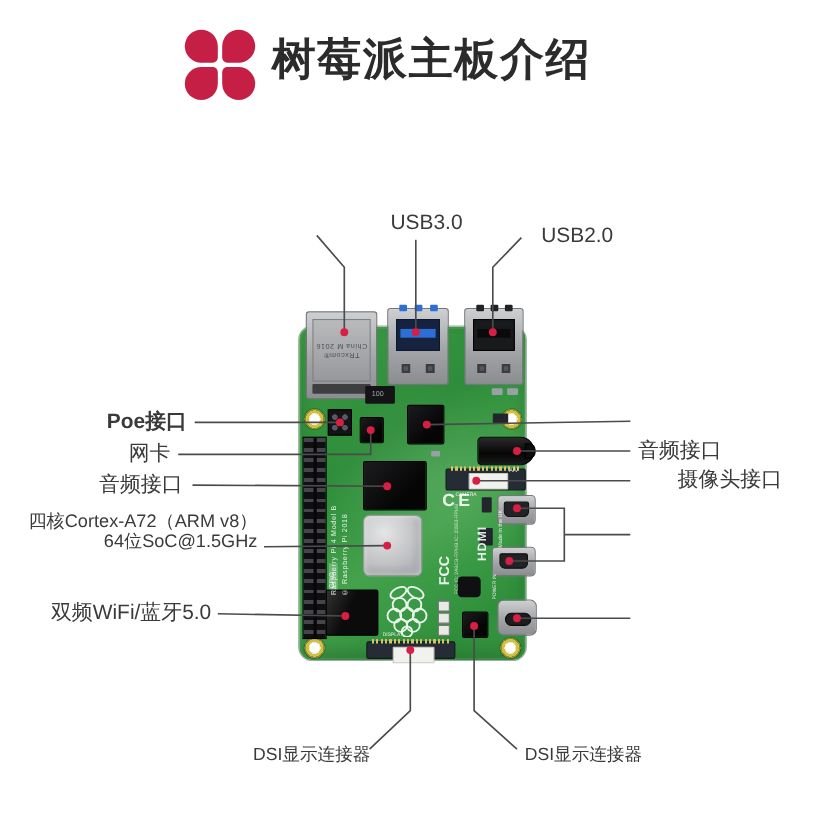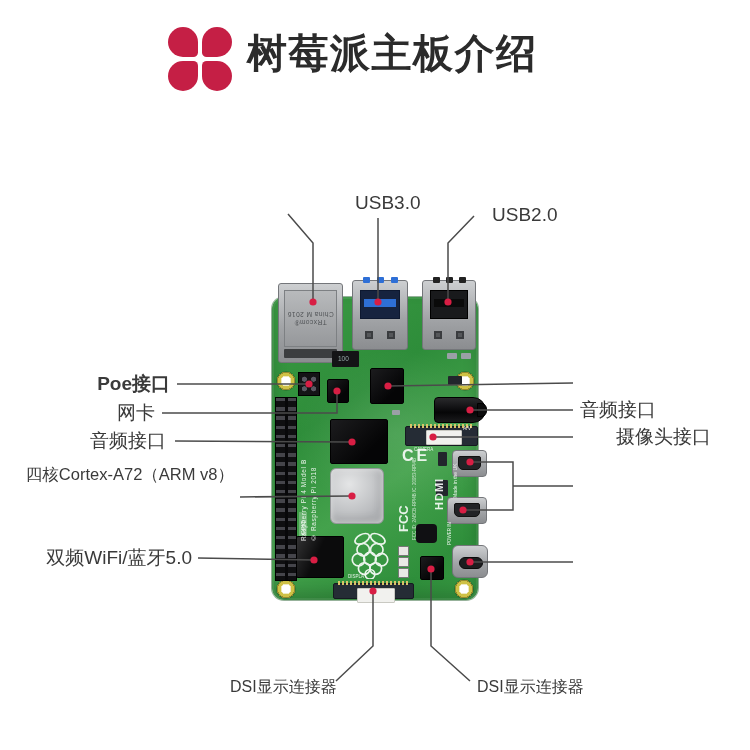--- a/index.html
+++ b/index.html
@@ -248,20 +248,21 @@
     </g>
   </svg>
 
   <div class="lbl" style="left:355px;top:192px;">USB3.0</div>
   <div class="lbl" style="left:492px;top:204px;">USB2.0</div>
   <div class="lbl ra" style="right:580px;top:373px;font-weight:bold;">Poe接口</div>
   <div class="lbl ra" style="right:595px;top:402px;">网卡</div>
   <div class="lbl ra" style="right:584px;top:430px;">音频接口</div>
   <div class="soc-block">
     <div>四核Cortex-A72（ARM v8）</div>
+    <div>64位SoC@1.5GHz</div>
   </div>
   <div class="lbl ra" style="right:558px;top:547px;margin-left:17px;">双频WiFi/蓝牙5.0</div>
   <div class="lbl" style="left:580px;top:399px;">音频接口</div>
   <div class="lbl" style="left:580px;top:426px;margin-left:36px;">摄像头接口</div>
   <div class="lbl small" style="left:230px;top:676px;">DSI显示连接器</div>
   <div class="lbl small" style="left:477px;top:676px;">DSI显示连接器</div>
 
 </div>
 
 </body></html>

